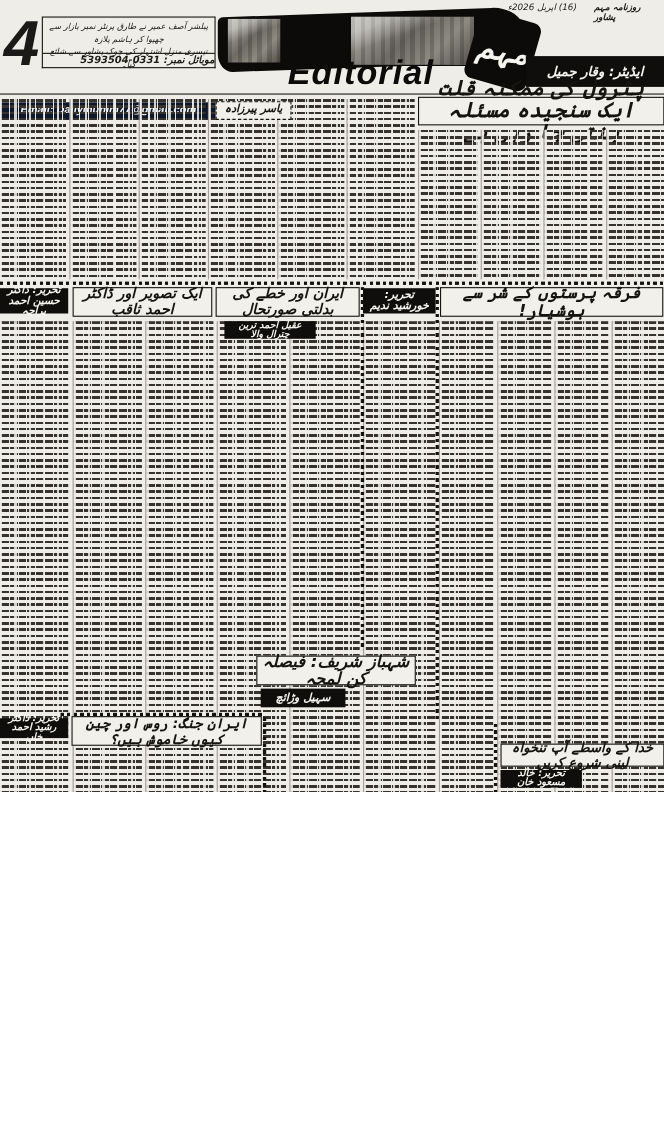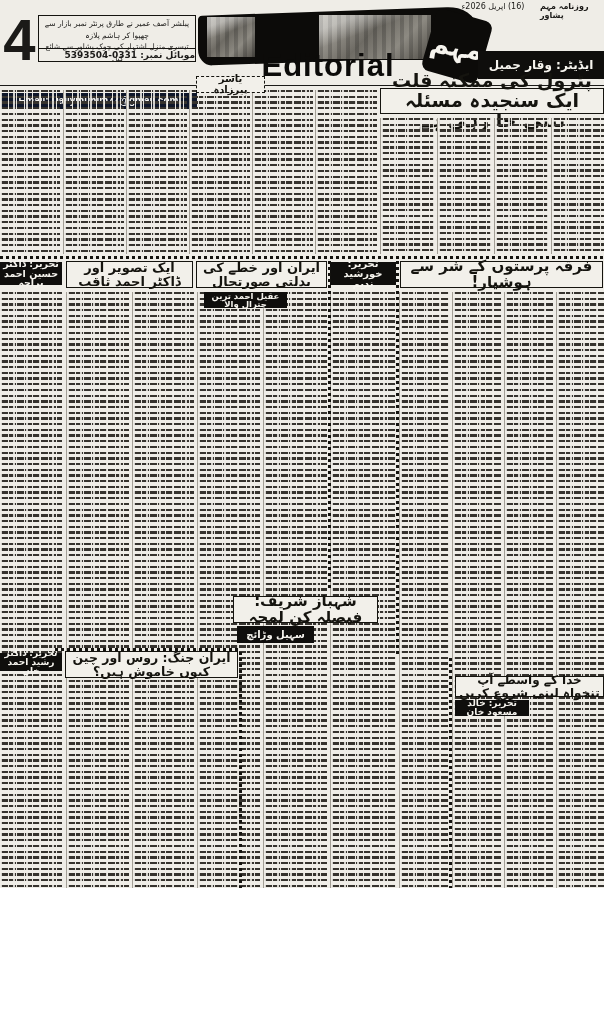--- a/index.html
+++ b/index.html
@@ -1,19 +1,20 @@
 <!DOCTYPE html>
 <html lang="ur"><head>
 <meta charset="utf-8">
 <style>
   html,body{margin:0;padding:0;}
   .page{
-    position:relative; width:604px; height:888px; overflow:hidden;
+    position:relative; width:604px; height:720px; overflow:hidden;
     background:#efede7; color:#1b1a18;
     font-family:"DejaVu Sans",sans-serif;
+    font-style:italic;
   }
   .abs{position:absolute;}
   .ur{direction:rtl; unicode-bidi:embed;}
   .en{font-family:"Liberation Sans",sans-serif;}
 
   
   .fill{
     position:absolute;
     background:
       repeating-linear-gradient(90deg, rgba(239,237,231,.95) 0 1px, rgba(239,237,231,0) 1px 8px),
@@ -90,21 +91,21 @@
 
   <div class="rule-h" style="left:0; top:85px; width:604px; height:1px;"></div>
 
   <div class="fill nl" style="left:0px;   top:90px; width:60px; height:164px;"></div>
   <div class="fill" style="left:63px;  top:90px; width:60px; height:164px;"></div>
   <div class="fill" style="left:126px; top:90px; width:60px; height:164px;"></div>
   <div class="fill" style="left:189px; top:90px; width:60px; height:164px;"></div>
   <div class="fill" style="left:252px; top:90px; width:60px; height:164px;"></div>
   <div class="fill" style="left:315px; top:90px; width:61px; height:164px;"></div>
 
-  <div class="hbox ur" style="left:196px; top:76px; width:69px; height:17px; font-size:10px; border:1.5px dashed #15140f;text-align:center;">یاسر پیرزادہ</div>
+  <div class="hbox ur" style="left:196px; top:92px; width:69px; height:17px; font-size:10px; border:1.5px dashed #15140f;text-align:center;">یاسر پیرزادہ</div>
 
   <div class="hbox ur" style="left:380px; top:88px; width:224px; height:26px; font-size:19px;">پٹرول کی ممکنہ قلت ایک سنجیدہ مسئلہ بنتی جا رہی ہے</div>
   <div class="fill" style="left:380px; top:118px; width:53px; height:136px;"></div>
   <div class="fill" style="left:437px; top:118px; width:53px; height:136px;"></div>
   <div class="fill" style="left:494px; top:118px; width:53px; height:136px;"></div>
   <div class="fill" style="left:551px; top:118px; width:53px; height:136px;"></div>
 
   <div class="dot-h" style="left:0; top:256px; width:604px;"></div>
 
   <div class="fill nl" style="left:0px;   top:292px; width:62px; height:716px;"></div>

